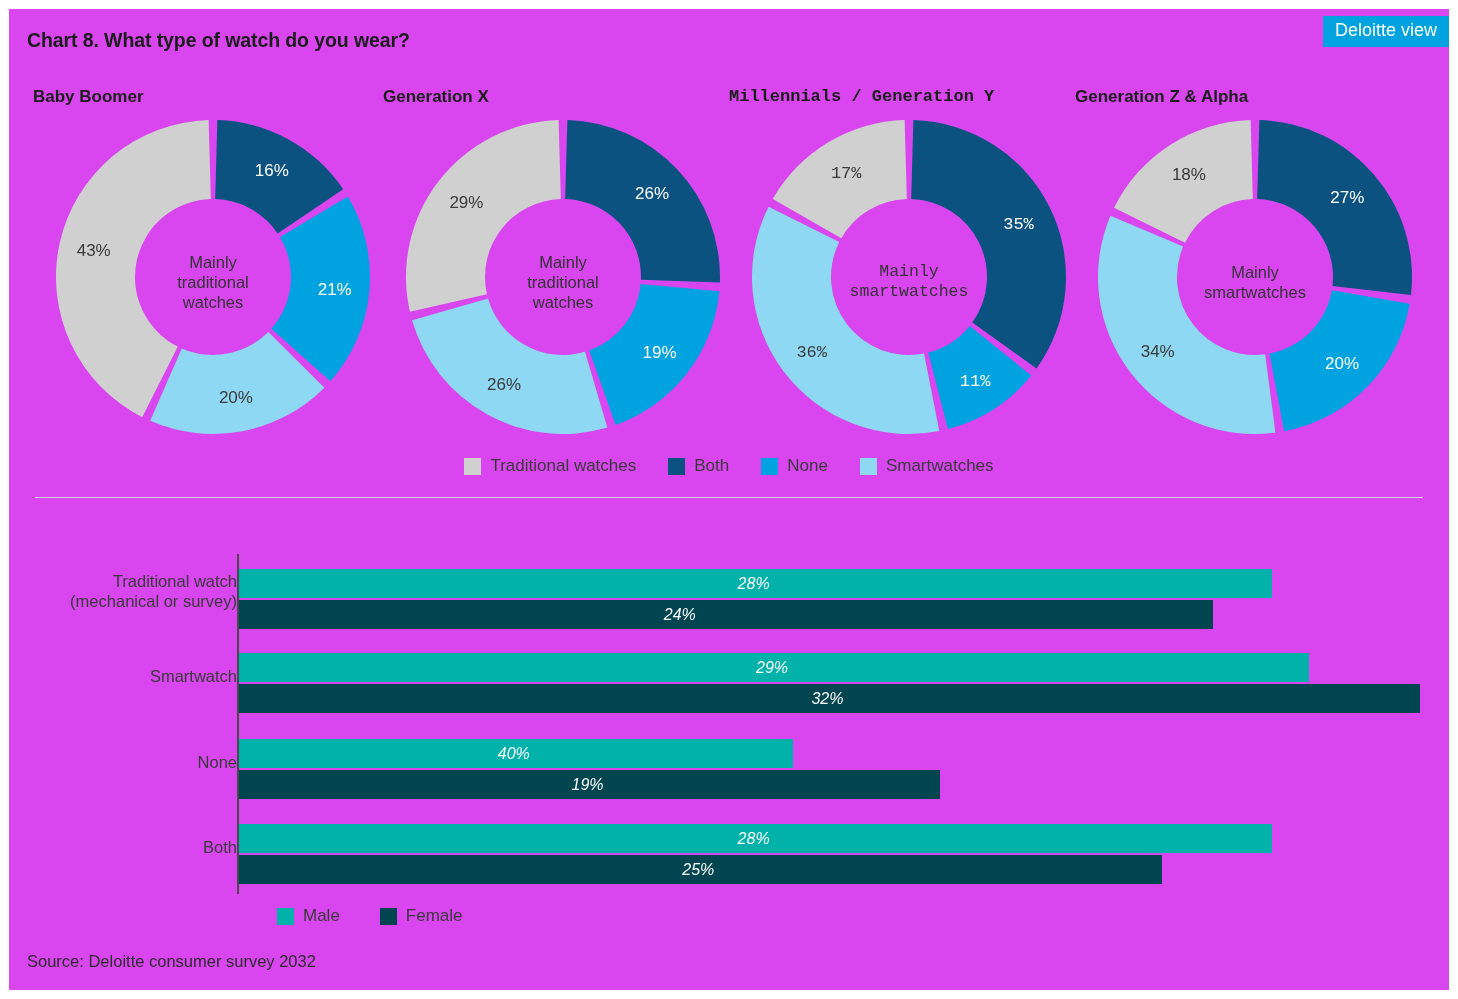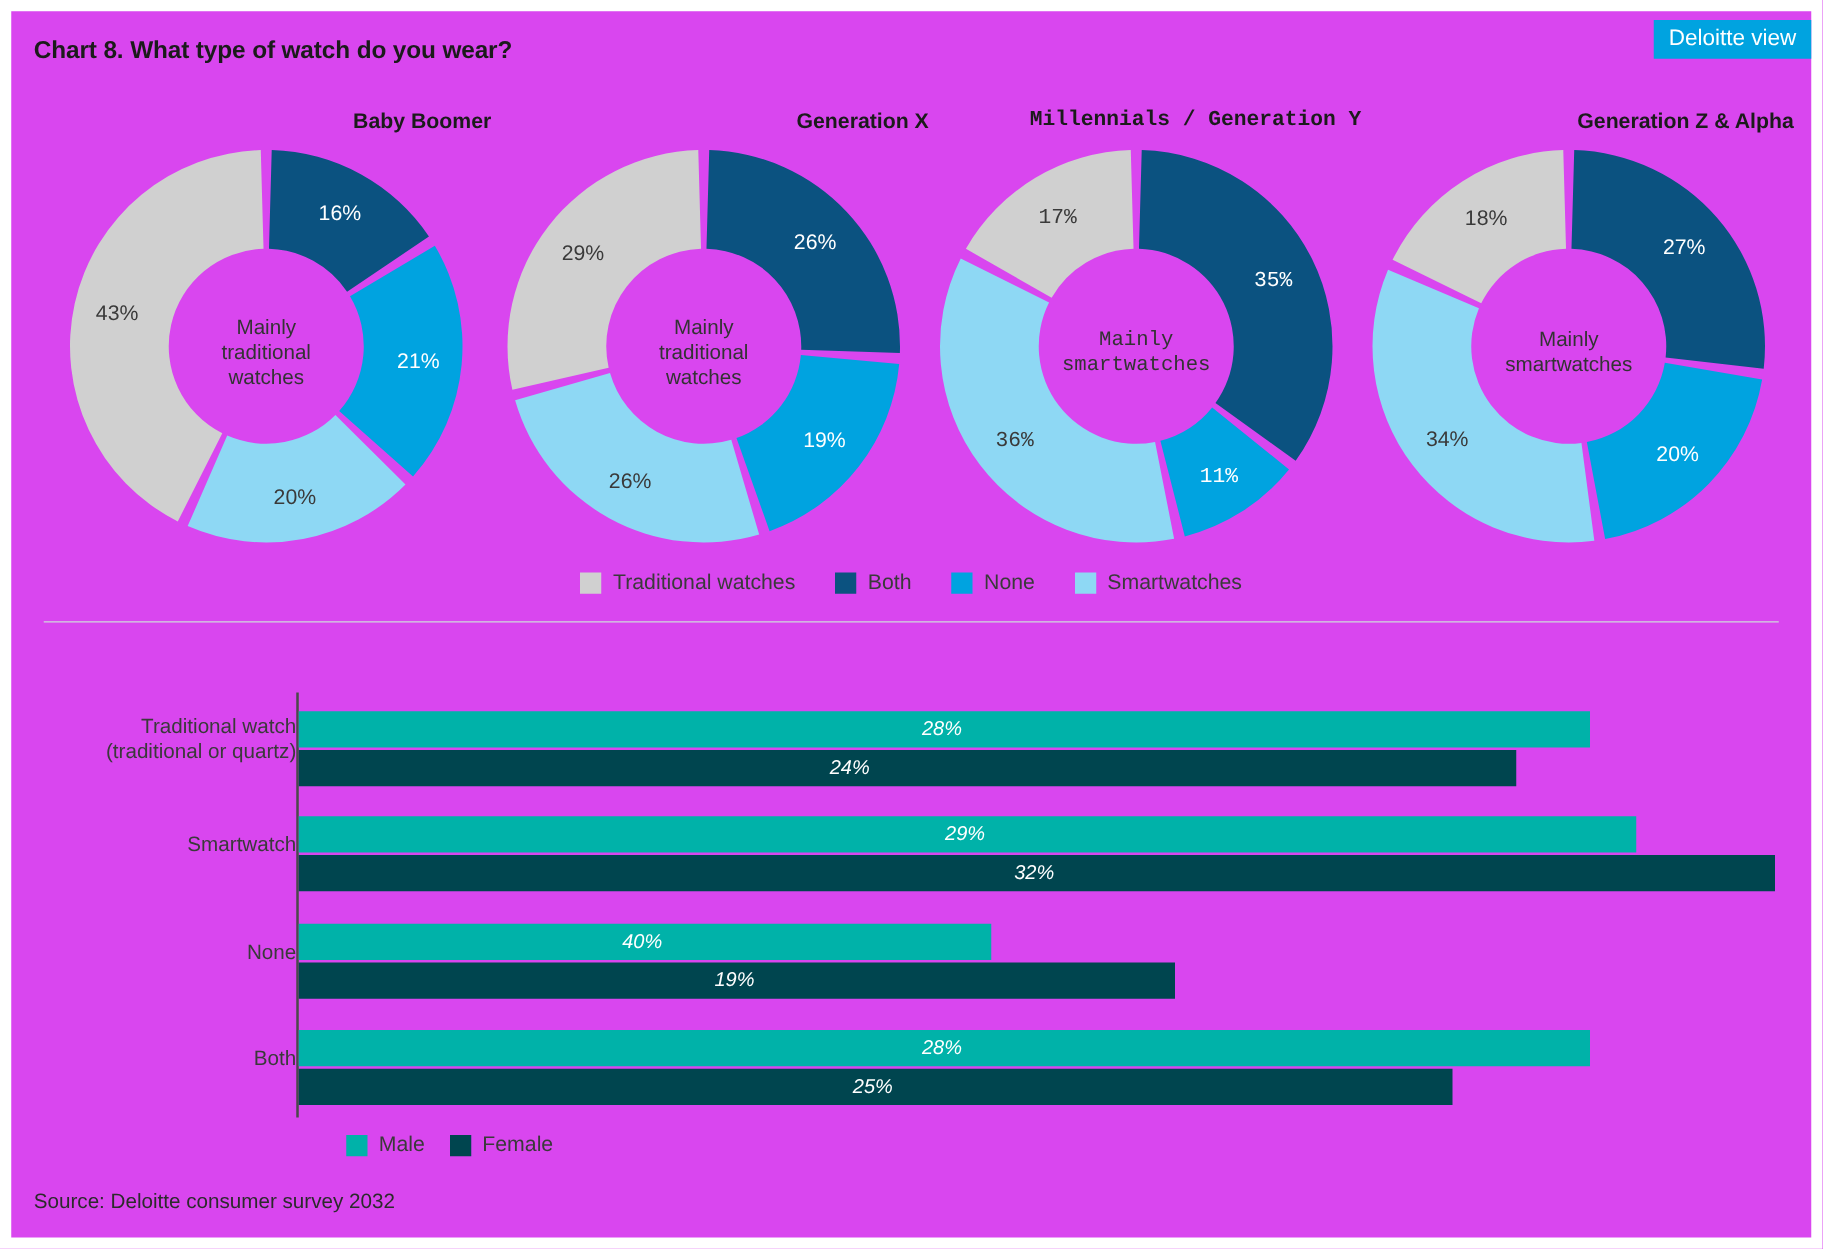--- a/index.html
+++ b/index.html
@@ -22,21 +22,21 @@
   #badge{
     position:absolute;right:0px;top:7px;
     background:#00a3e0;color:#ffffff;
     font-size:18px;padding:4px 12px 6px 12px;
     white-space:nowrap;
   }
   
   .donut-block{position:absolute;top:78px;width:360px;height:360px;}
   .donut-title{
     position:absolute;top:0;left:0;width:100%;
-    text-align:right;font-size:17px;font-weight:bold;color:#1b1b1b;
+    text-align:left;font-size:17px;font-weight:bold;color:#1b1b1b;
     white-space:nowrap;
   }
   .donut-svg{position:absolute;left:50%;top:30px;transform:translateX(-50%);}
   .donut-center{
     position:absolute;left:50%;top:50%;
     transform:translate(-50%,-50%);
     margin-top:15px;
     width:140px;text-align:center;
     font-size:16.5px;line-height:1.22;color:#333;
     pointer-events:none;
@@ -67,21 +67,21 @@
   }
   .bar{position:absolute;left:230px;height:29px;}
   .bar-male{background:#00b2a9;}
   .bar-female{background:#00454f;}
   .bar-value{
     position:absolute;top:50%;transform:translateY(-50%);
     font-size:16px;color:#ffffff;white-space:nowrap;font-style:italic;
   }
   #bar-legend{
     position:absolute;left:220px;top:357px;
-    display:flex;align-items:center;gap:20px;padding-left:48px;
+    display:flex;align-items:center;gap:40px;padding-left:48px;
   }
   
   #source{
     position:absolute;left:18px;top:943px;
     font-size:16.5px;color:#2b2b2b;white-space:nowrap;
   }
 </style>
 </head>
 <body>
 
@@ -182,21 +182,21 @@
       </div>
     </div>
 
   <div id="divider"></div>
 
   <div id="barchart">
     <div id="axis-line"></div>
     <div id="bar-groups">
         <div class="cat-label" style="top: 23px;">
           <div>Traditional watch</div>
-          <div>(traditional or quartz)</div>
+          <div>(mechanical or survey)</div>
         </div>
         <div class="bar bar-male" style="top: 20px; width: 1033.2px;">
           <span class="bar-value" style="left: 498.6px;">28%</span>
         </div>
         <div class="bar bar-female" style="top: 51px; width: 974px;">
           <span class="bar-value" style="left: 424.8px;">24%</span>
         </div>
         <div class="cat-label" style="top: 118px;">
           <div>Smartwatch</div>
         </div>

